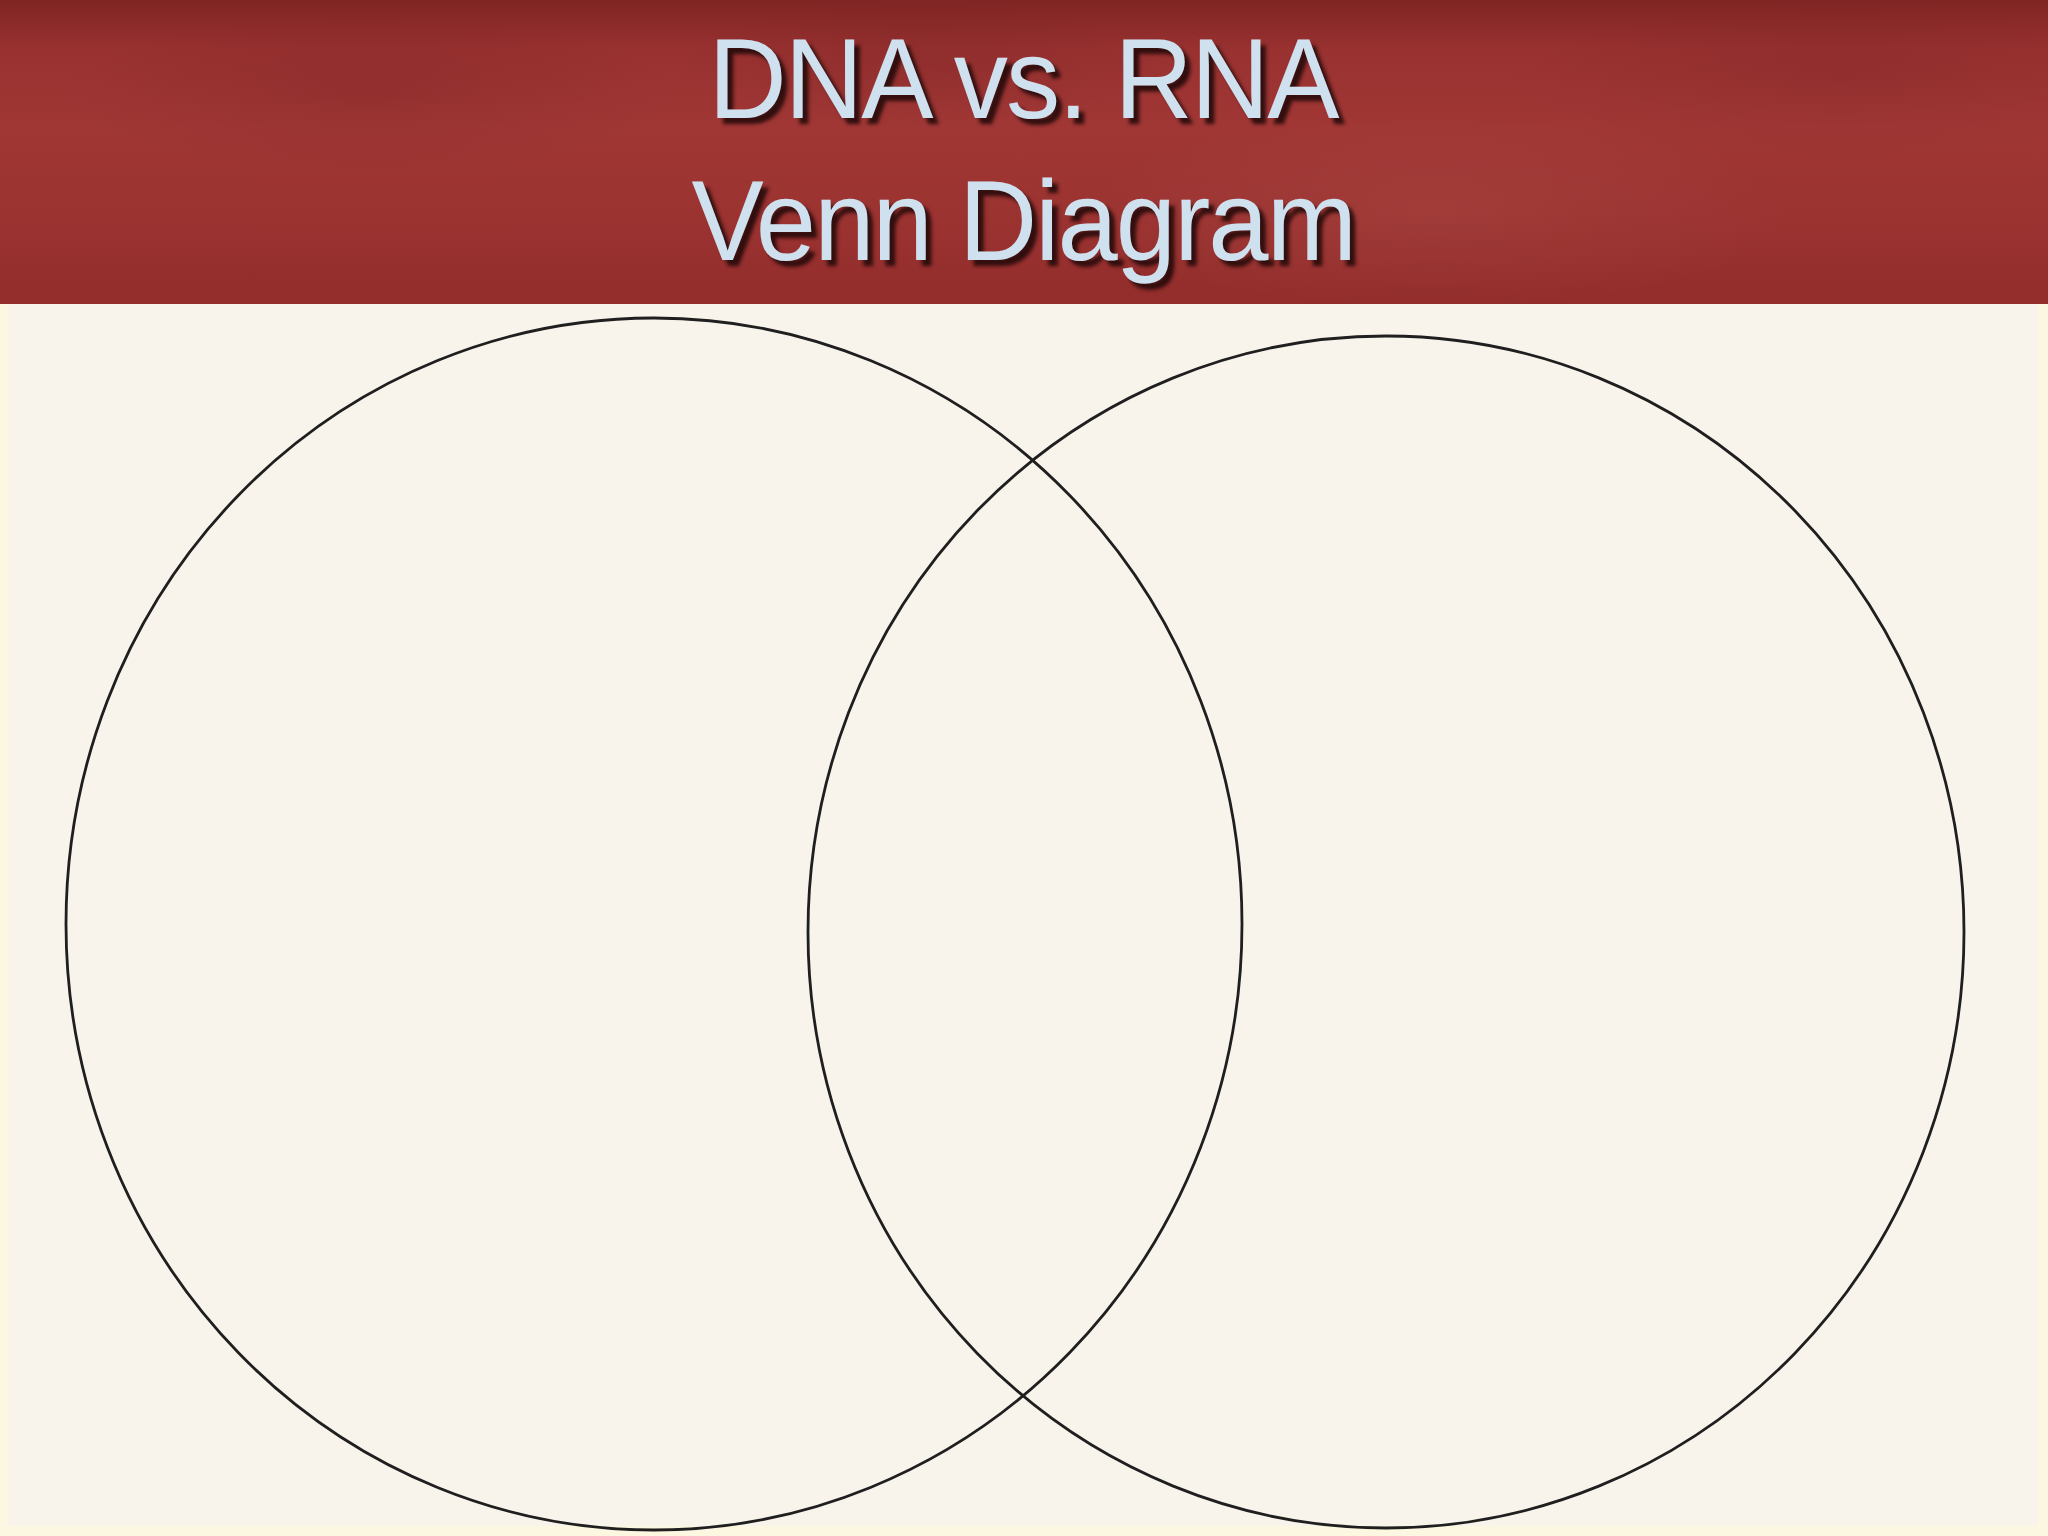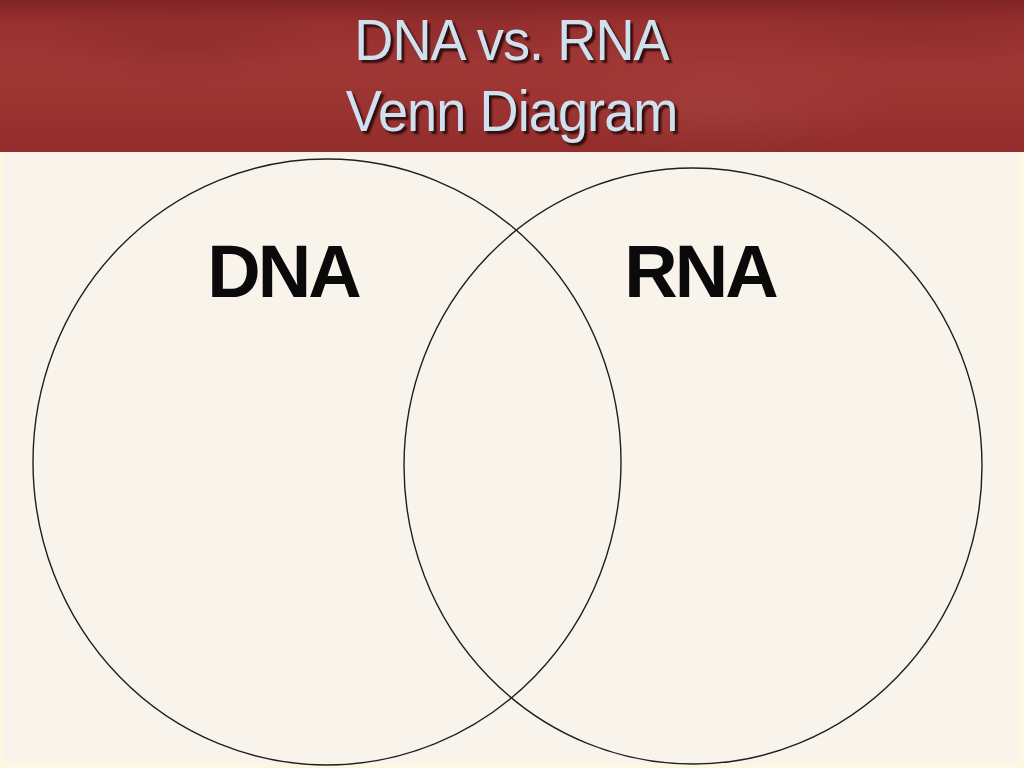--- a/index.html
+++ b/index.html
@@ -85,18 +85,16 @@
   <div class="header">
     <div class="title-line">DNA vs. RNA</div>
     <div class="title-line">Venn Diagram</div>
   </div>
 
   <svg class="venn-svg" viewBox="0 0 1024 768">
     <ellipse cx="327" cy="462" rx="294" ry="303" fill="none" stroke="#1f1f1f" stroke-width="1.4"></ellipse>
     <ellipse cx="693" cy="466" rx="289" ry="298" fill="none" stroke="#1f1f1f" stroke-width="1.4"></ellipse>
   </svg>
 
-  <div class="venn-label label-dna">DNA</div>
 
-  <div class="venn-label label-rna">RNA</div>
 
 
 </div>
 
 </body></html>

